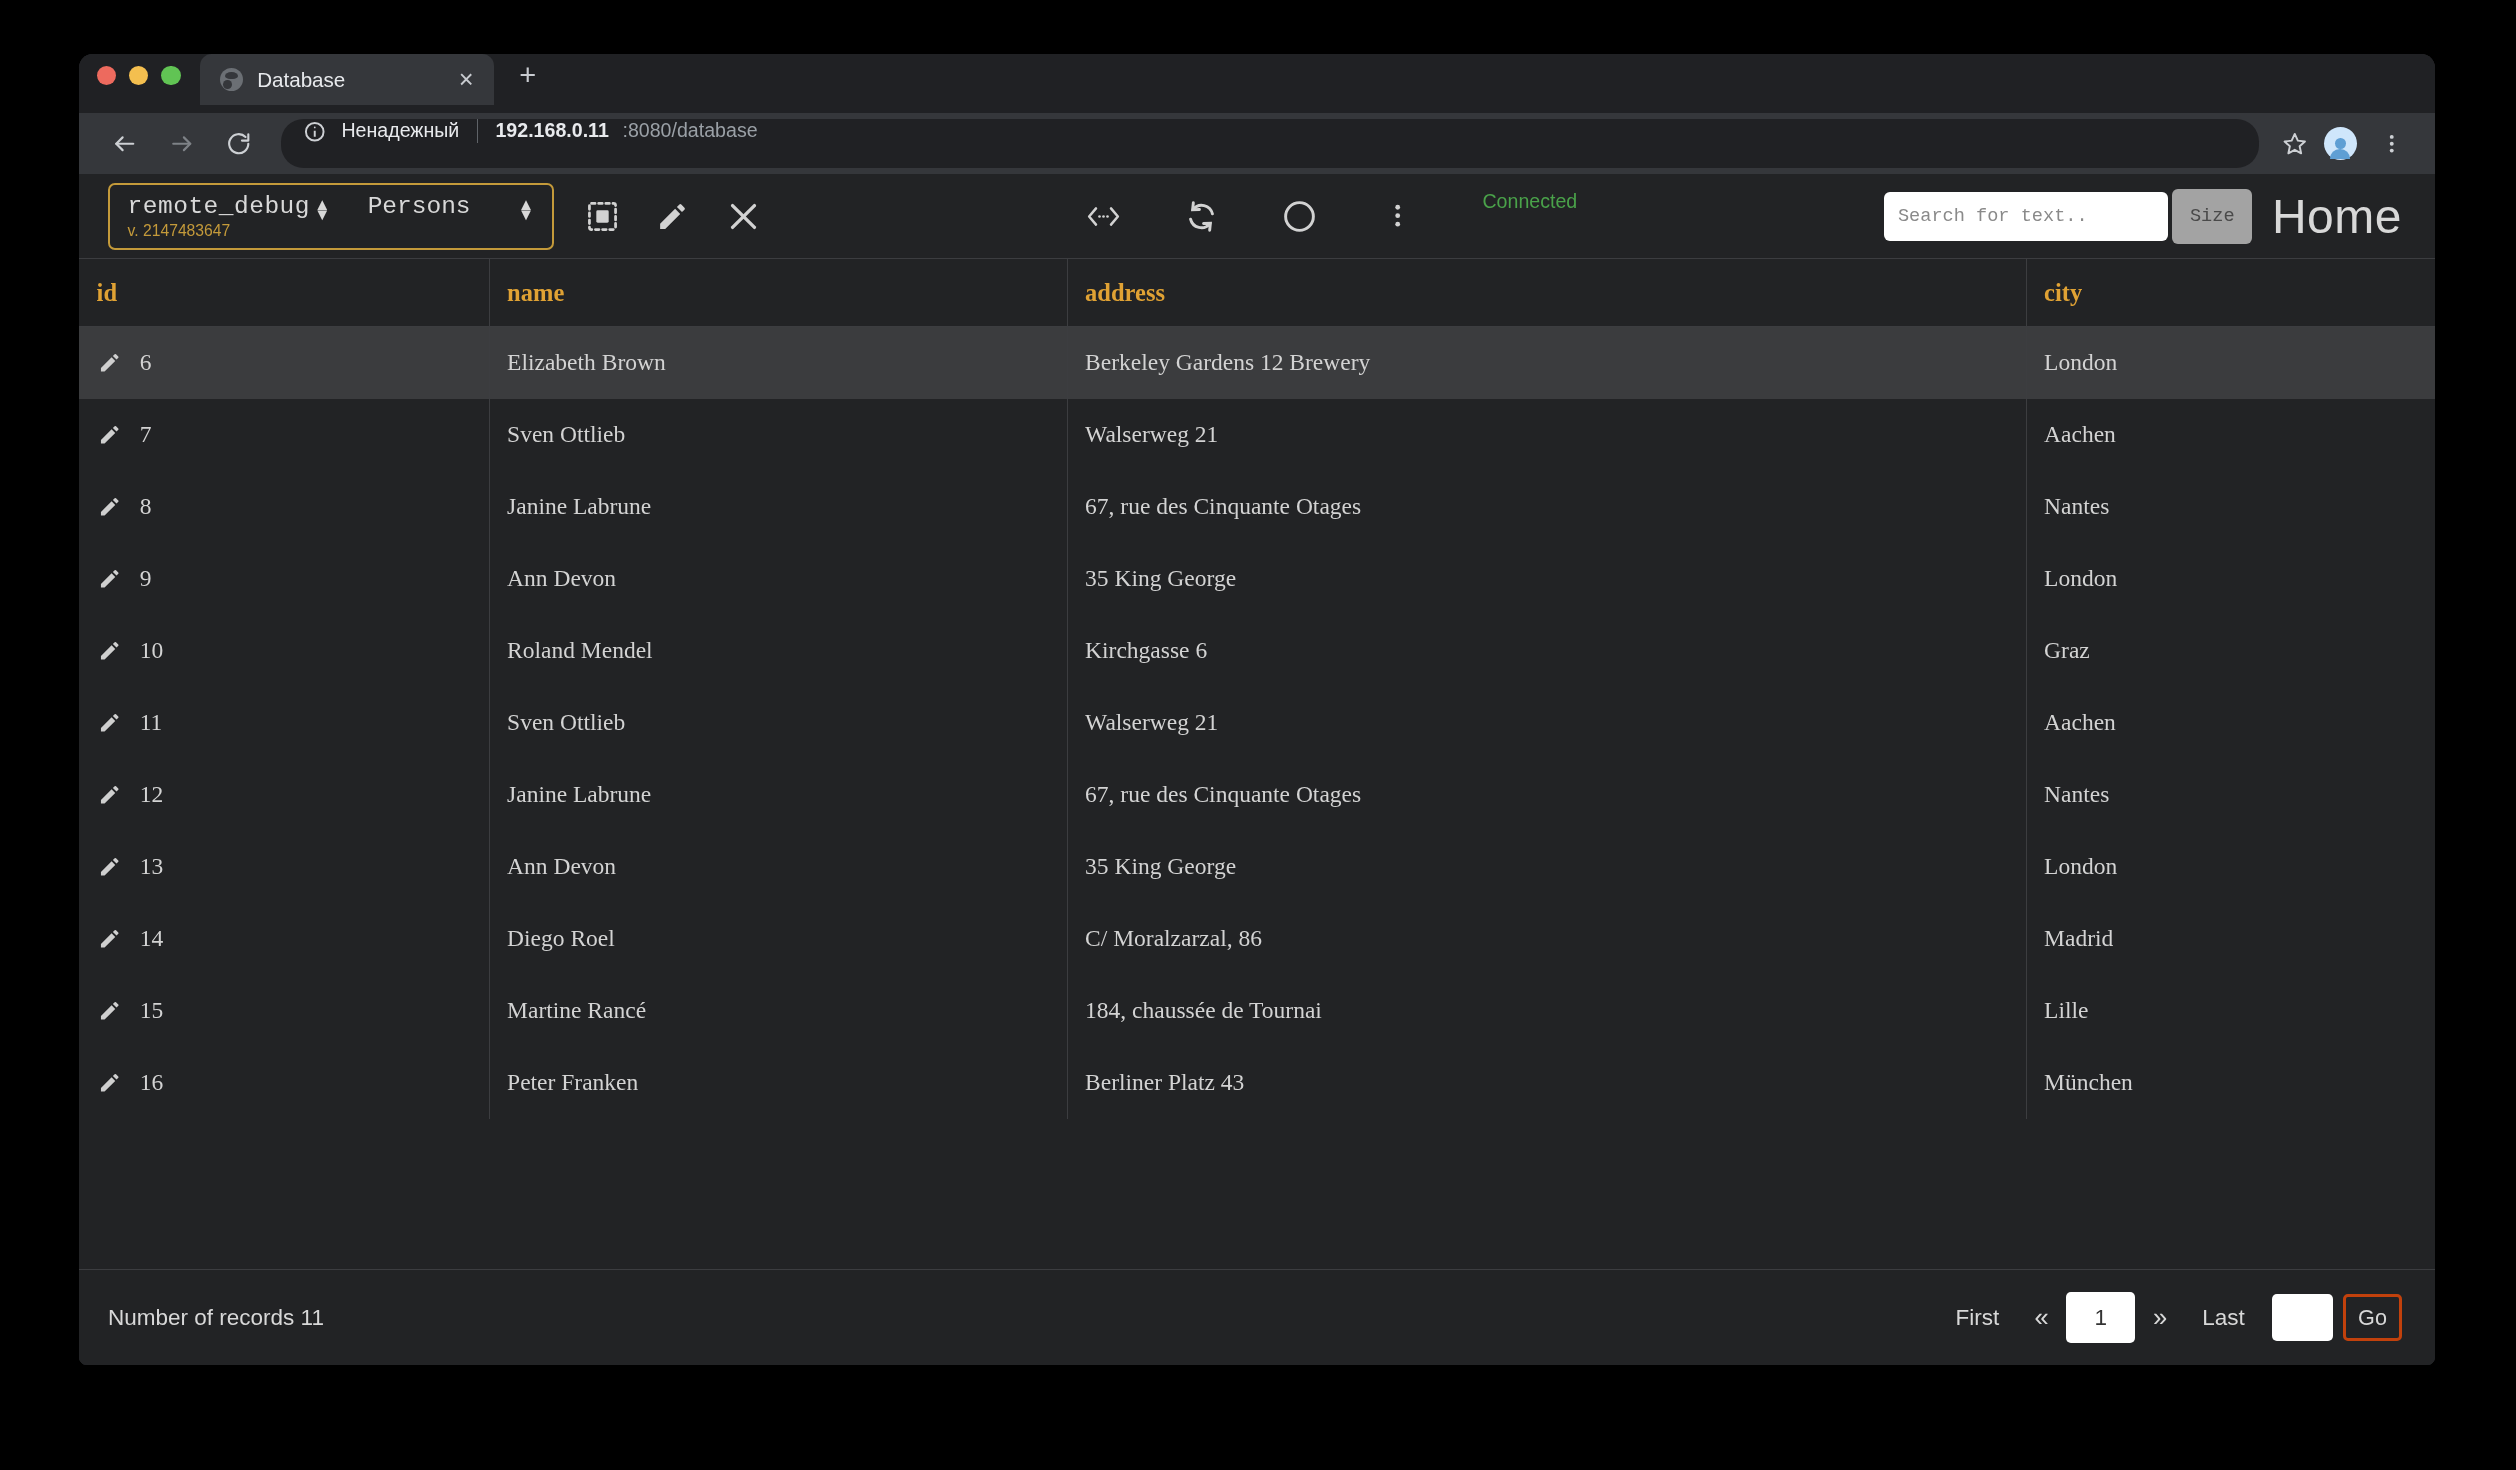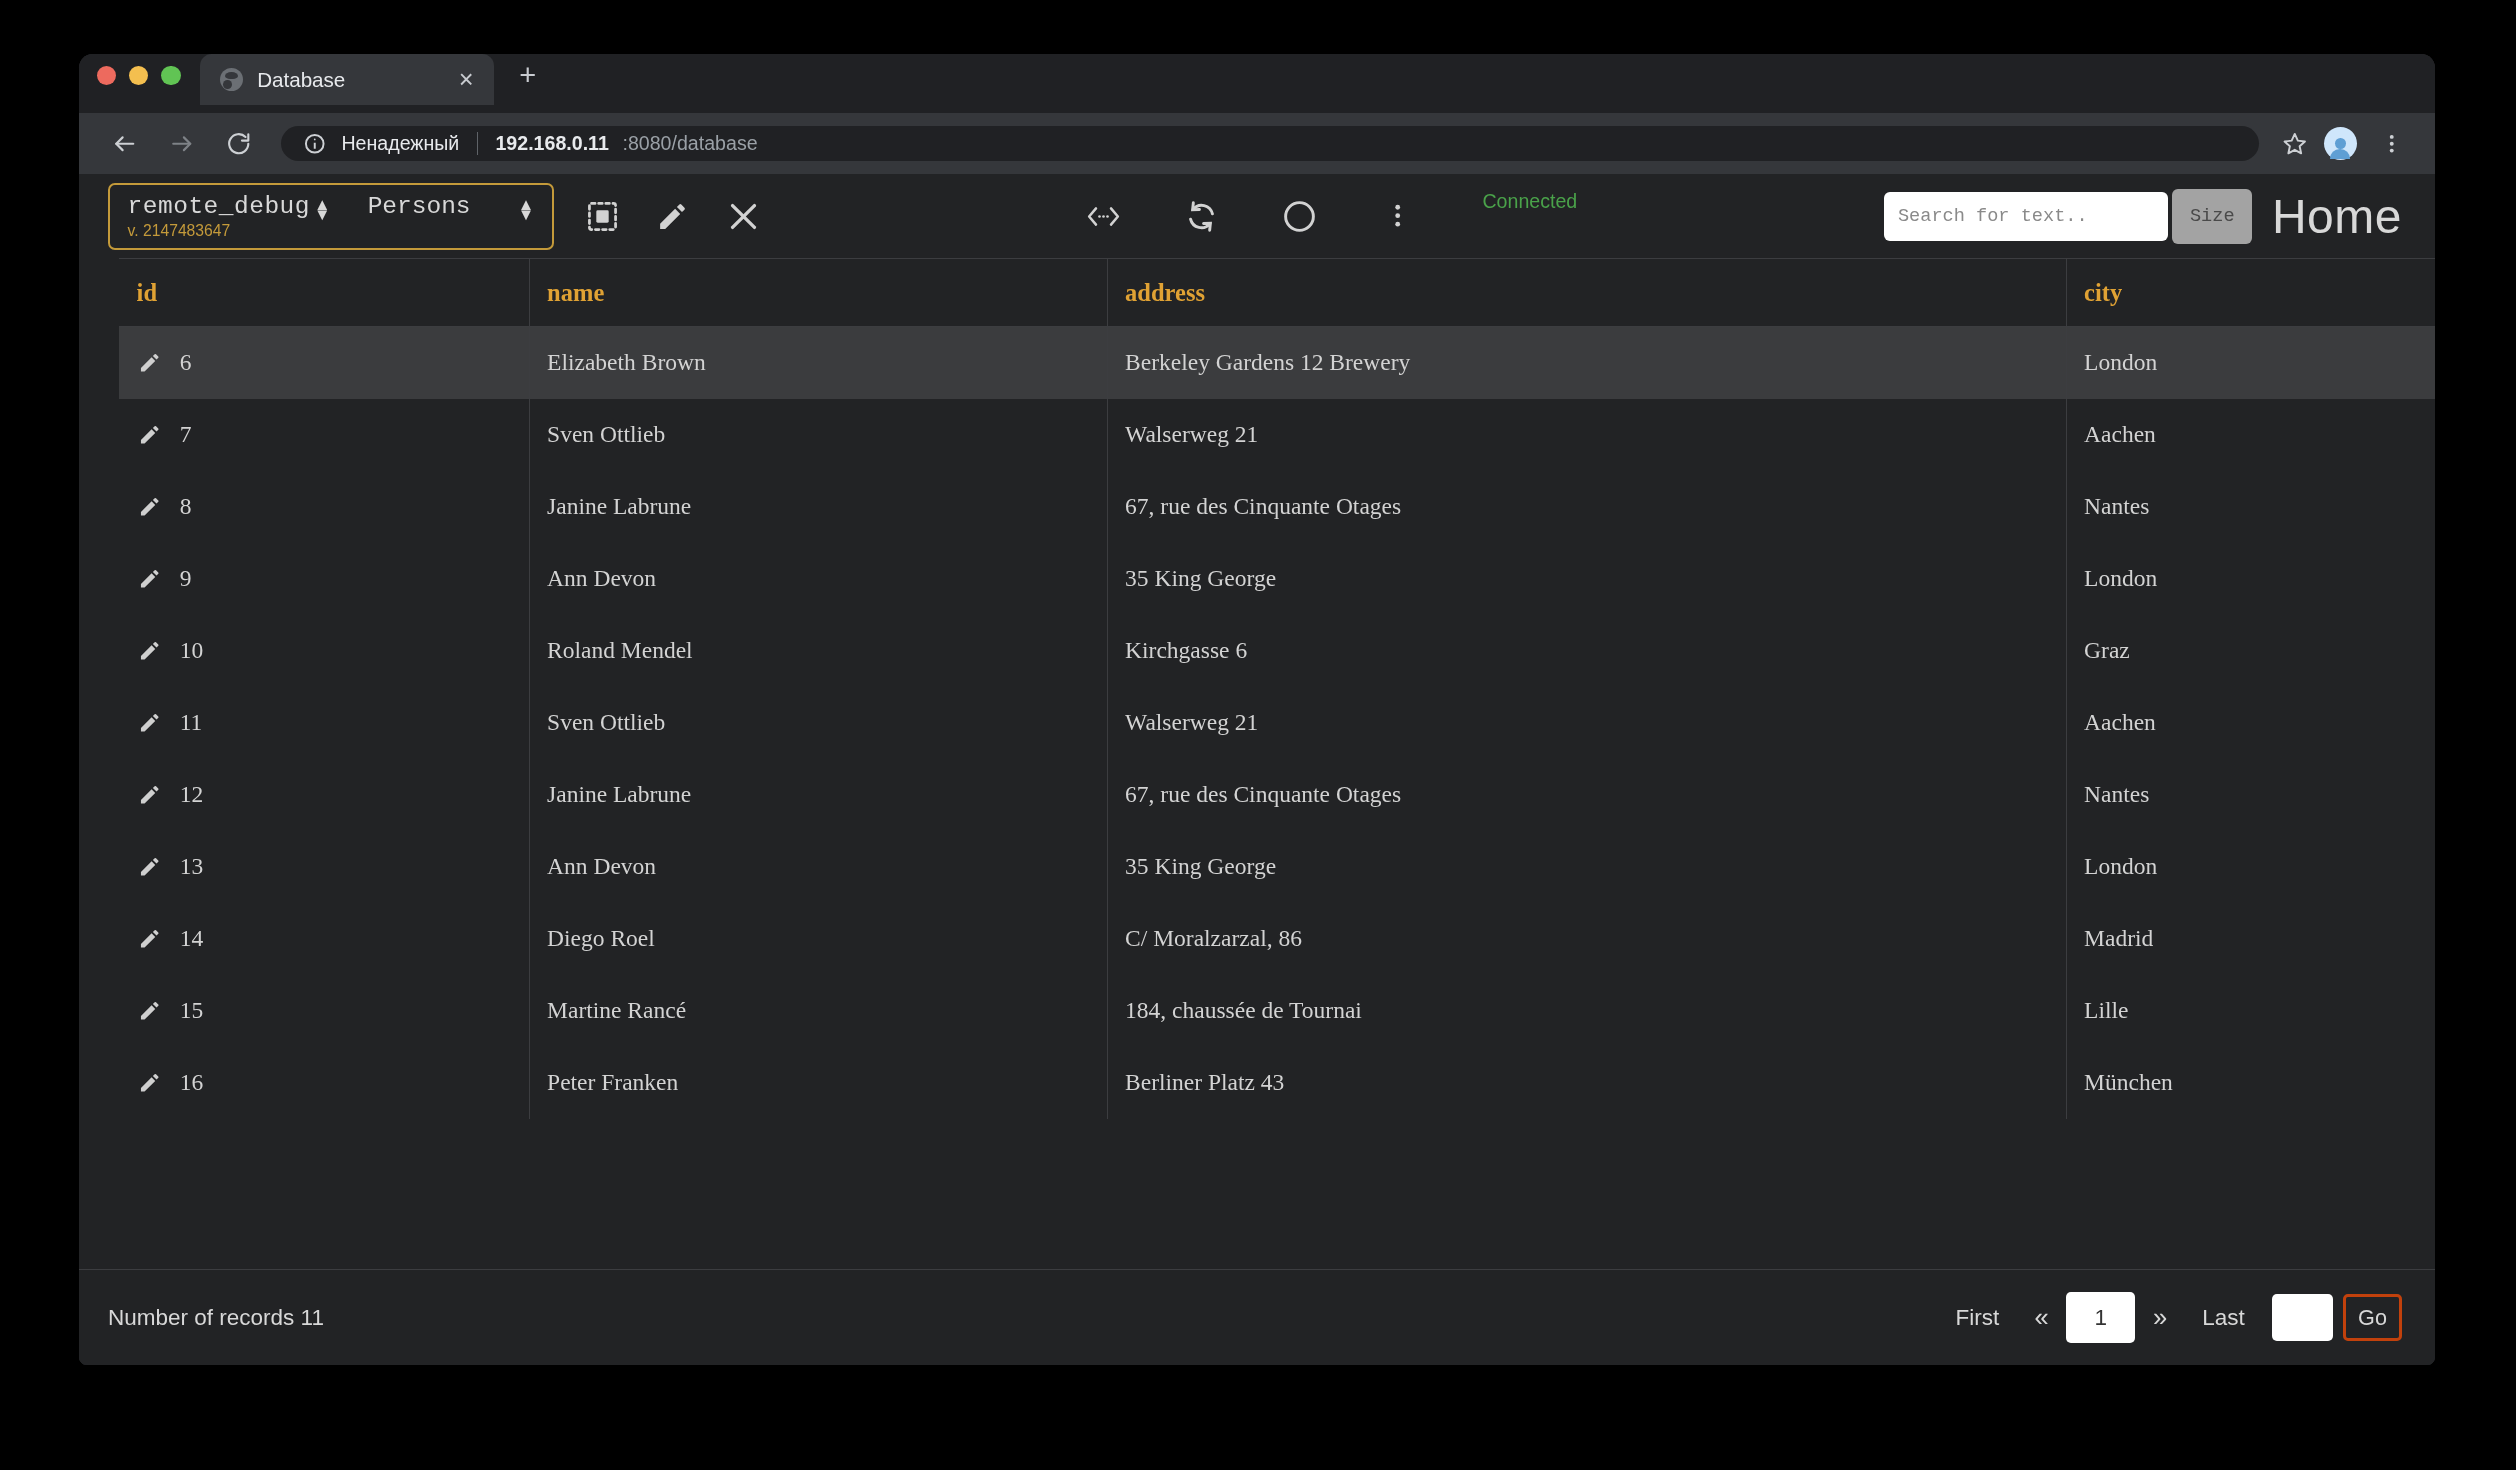--- a/index.html
+++ b/index.html
@@ -119,25 +119,25 @@
   .nav-btn {
     width: 45px; height: 45px;
     display: flex; align-items: center; justify-content: center;
     color: #cdd0d4;
     cursor: pointer;
     margin-right: 11.8px;
   }
   .nav-btn.disabled { color: #7e8287; }
   #omnibox {
     flex: 1 1 auto;
-    height: 35px;
+    height: 49px;
     background: #202124;
     border-radius: 22.5px;
     display: flex;
-    align-items: center;
+    align-items: flex-start;
     padding: 0 21.6px;
     gap: 13.7px;
     margin-left: 7.8px;
     margin-right: 13.7px;
     cursor: text;
   }
   #info-icon {
     width: 25.5px; height: 25.5px; flex: 0 0 auto;
     display: flex; align-items: center; justify-content: center;
     color: #cdd0d4;
@@ -276,21 +276,20 @@
     letter-spacing: 0.5px;
   }
 
   
   #table-wrap { flex: 1 1 auto; display: flex; flex-direction: column; overflow: hidden; }
   table#data-table {
     width: 100%;
     border-collapse: collapse;
     table-layout: fixed;
     font-family: "Liberation Serif", serif;
-    margin-left: 40px;
   }
   #data-table thead tr { border-top: 1px solid #3c3d40; }
   #data-table th {
     text-align: left;
     color: #e0a234;
     font-family: "Liberation Serif", serif;
     font-weight: bold;
     font-size: 24.5px;
     padding: 19.6px 0 19.6px 17.6px;
     height: 67px;

